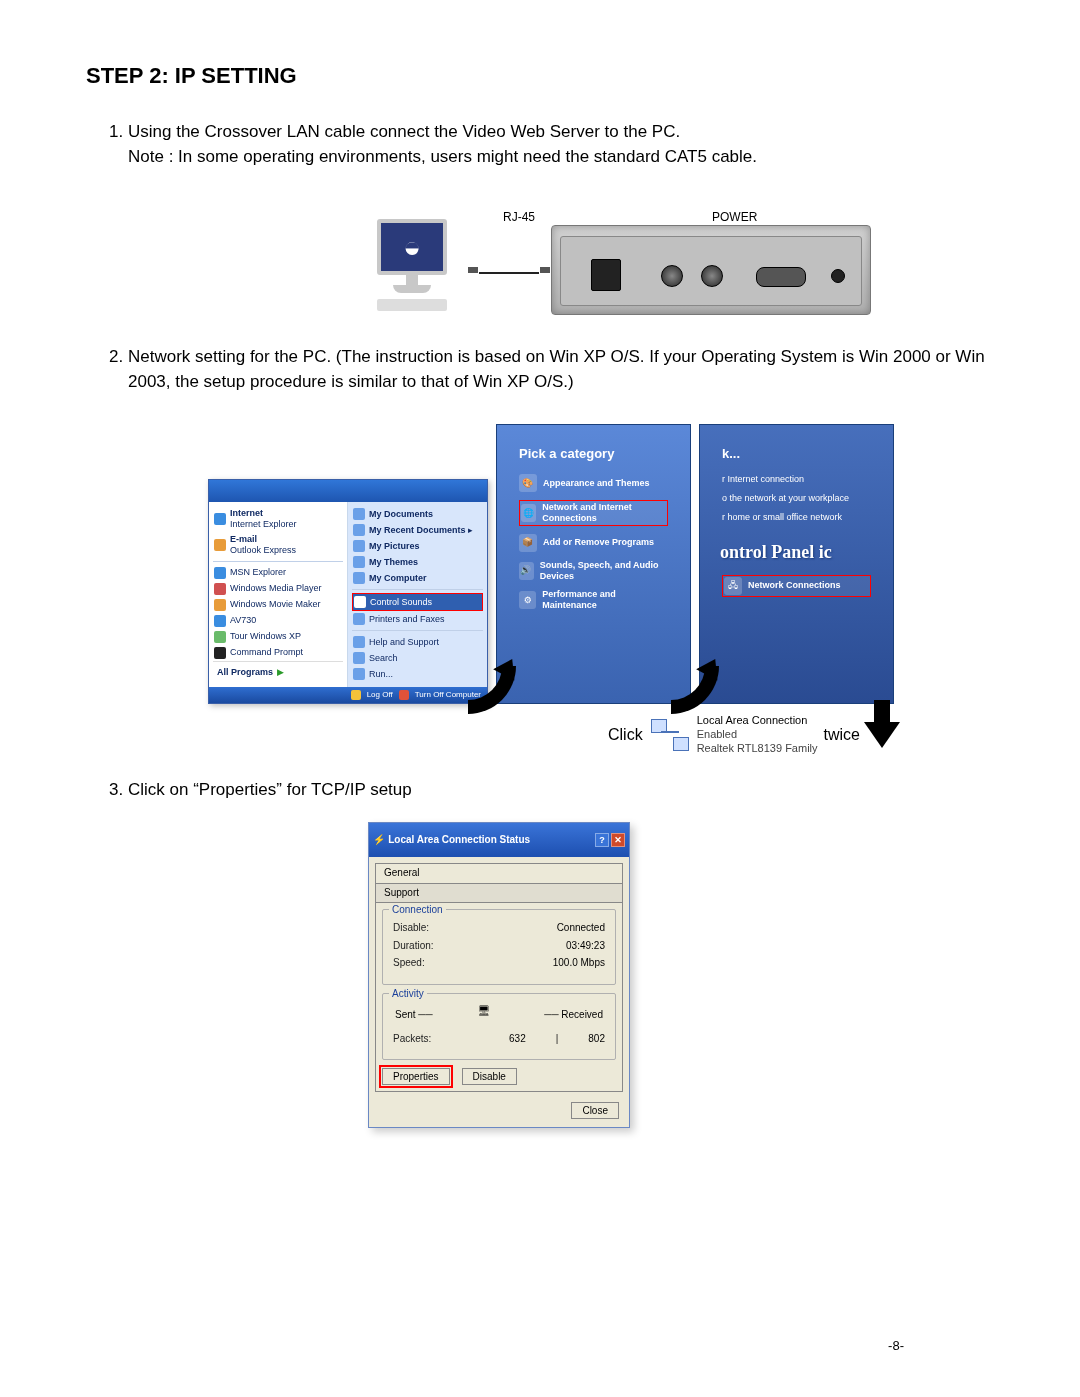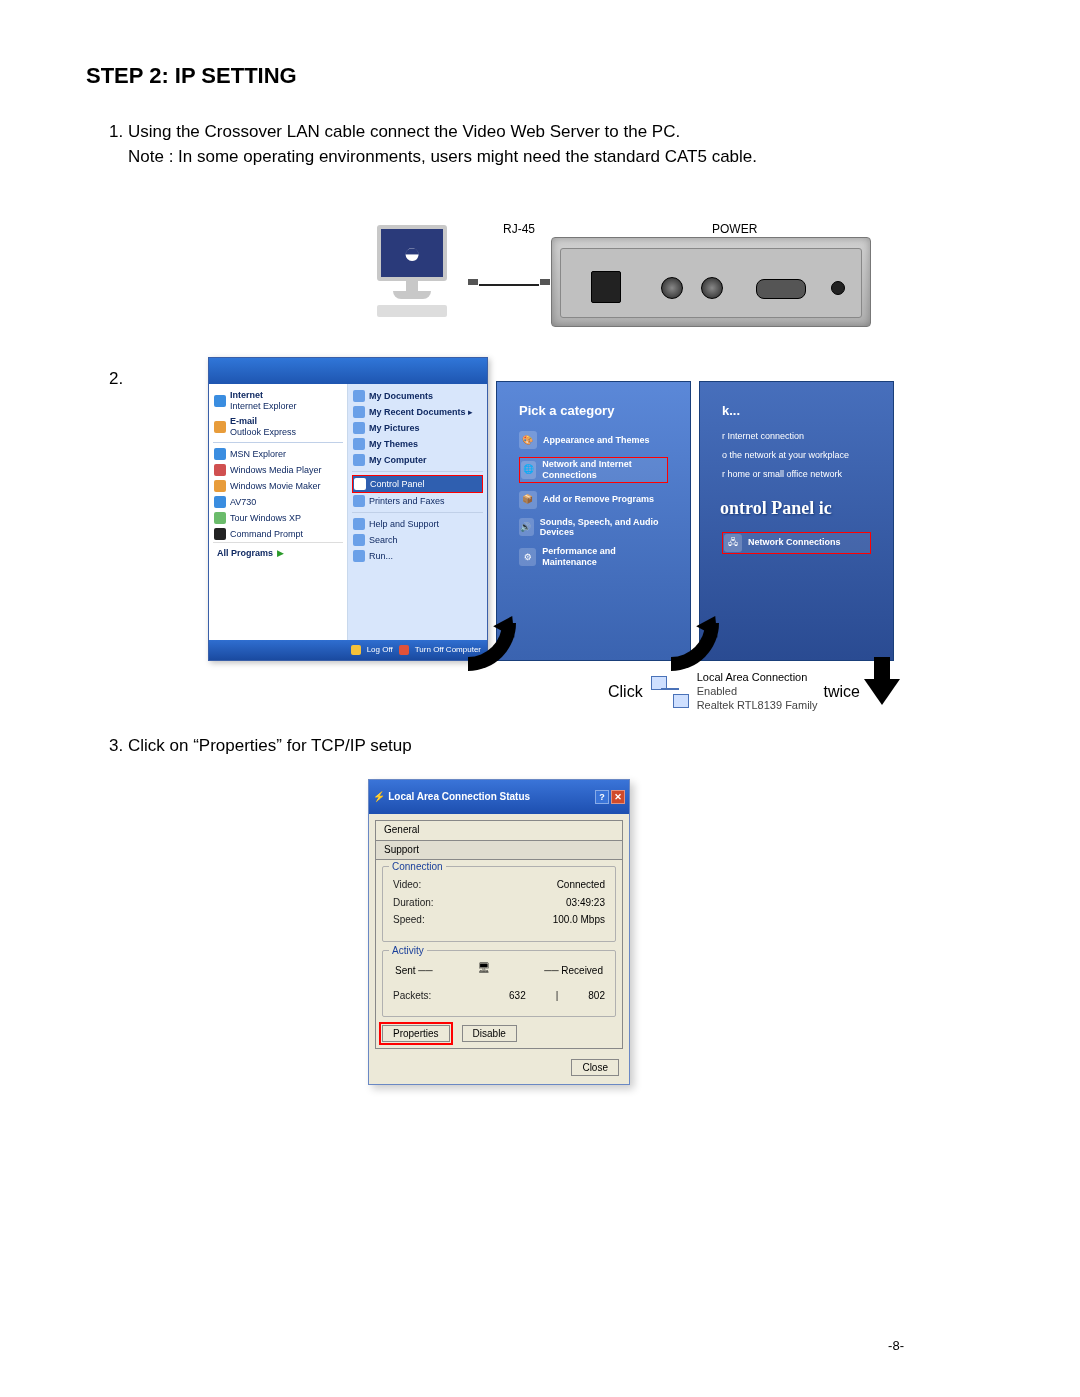--- a/index.html
+++ b/index.html
@@ -45,21 +45,21 @@
   .port.bnc1 { width:22px; height:22px; left:100px; top:28px; border-radius:50%; background:radial-gradient(#888,#222);}
   .port.bnc2 { width:22px; height:22px; left:140px; top:28px; border-radius:50%; background:radial-gradient(#888,#222);}
   .port.serial { width:50px; height:20px; left:195px; top:30px; border-radius:8px; background:#555;}
   .port.power { width:14px; height:14px; left:270px; top:32px; border-radius:50%;}
 
   .label-row { position:relative; width:320px; height:16px; font-size:12px; }
 
   
   .figure2 { display:flex; align-items:flex-end; margin: 30px 0 10px 80px; gap:0; position:relative;}
   .startmenu {
-    width: 280px; height: 304px; border:1px solid #3a5fa8;
+    width: 280px; height: 225px; border:1px solid #3a5fa8;
     font-size:9px; color:#102a63; display:flex; flex-direction:column;
     box-shadow: 2px 2px 6px rgba(0,0,0,.25);
   }
   .sm-top {
     height:26px; background: linear-gradient(#3076d8,#1e55b0);
   }
   .sm-body { flex:1; display:flex; }
   .sm-left { width:50%; background:#fff; padding:4px; border-right:1px solid #c8d8ec;}
   .sm-right { width:50%; background:#d8e6fb; padding:4px;}
   .sm-item { display:flex; align-items:center; gap:4px; padding:2px 1px; line-height:1.2;}
@@ -167,21 +167,21 @@
     <span>Using the Crossover LAN cable connect the Video Web Server to the PC.</span><br>
     <span>Note : In some operating environments, users might need the standard CAT5 cable.</span>
 
     <div class="diagram1">
       <div class="monitor">
         <div class="screen">◒</div>
         <div class="stand"></div>
             <div class="base"></div>
         <div class="kb"></div>
       </div>
-      <div style="position:relative;margin-top:12px;">
+      <div style="position:relative;">
         <div class="label-row">
           <span class="diag-label" style="left:36px;">RJ-45</span>
           <span class="diag-label" style="left:245px;">POWER</span>
         </div>
         <div style="display:flex;align-items:center;">
           <span class="cable-plug"></span>
           <span class="cable1"></span>
           <span class="cable-plug"></span>
           <div class="device-box">
             <div class="device-inner">
@@ -191,20 +191,21 @@
               <div class="port serial"></div>
               <div class="port power"></div>
             </div>
           </div>
         </div>
       </div>
     </div>
   </li>
 
   <li>
+    <span>Network setting for the PC. (The instruction is based on Win XP O/S. If your Operating System is Win 2000 or  Win 2003, the setup procedure is similar to that of Win XP O/S.)</span>
 
     <div class="figure2">
 
       <div class="startmenu">
         <div class="sm-top"></div>
         <div class="sm-body">
           <div class="sm-left">
             <div class="sm-item e">
                   <span class="ic"></span>
                   <span><b>Internet</b><br><span>Internet Explorer</span></span>
@@ -257,21 +258,21 @@
                   <span class="ic"></span>
                   <b>My Themes</b>
                 </div>
             <div class="sm-item">
                   <span class="ic"></span>
                   <b>My Computer</b>
                 </div>
             <div class="sm-hr"></div>
             <div class="sm-item hl">
                   <span class="ic" style="background:#fff"></span>
-                  <span>Control Panel</span>
+                  <span>Control Sounds</span>
                 </div>
             <div class="sm-item">
                   <span class="ic"></span>
                   <span>Printers and Faxes</span>
                 </div>
             <div class="sm-hr"></div>
             <div class="sm-item">
                   <span class="ic"></span>
                   <span>Help and Support</span>
                 </div>
@@ -373,21 +374,21 @@
         </span>
       </div>
       <div class="dlg-tabs">
         <div class="dlg-tab">General</div>
         <div class="dlg-tab inactive">Support</div>
       </div>
       <div class="dlg-body">
         <div class="dlg-group">
           <span class="glabel">Connection</span>
           <div class="dlg-row">
-                <span>Video:</span>
+                <span>Disable:</span>
                 <span class="v">Connected</span>
               </div>
           <div class="dlg-row">
                 <span>Duration:</span>
                 <span class="v">03:49:23</span>
               </div>
           <div class="dlg-row">
                 <span>Speed:</span>
                 <span class="v">100.0 Mbps</span>
               </div>

